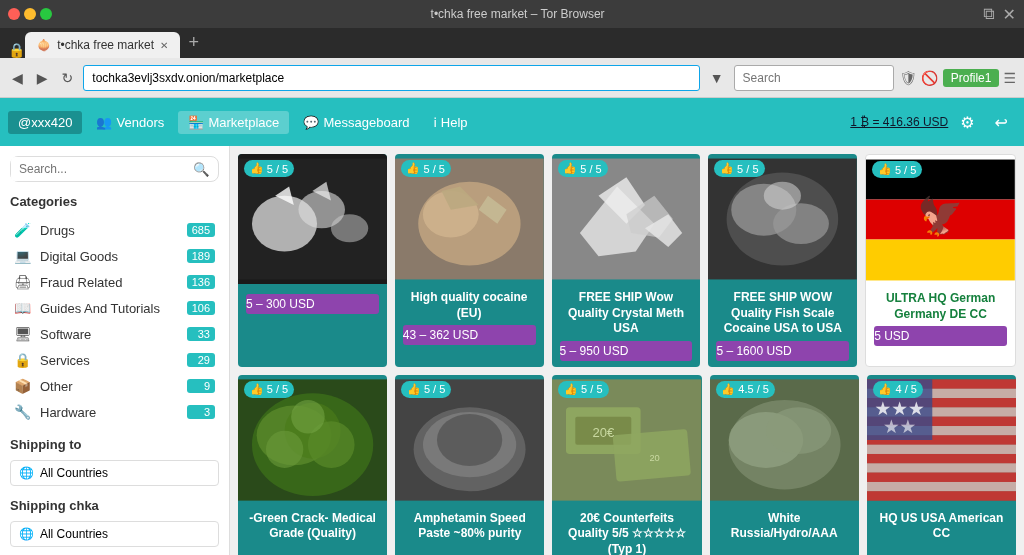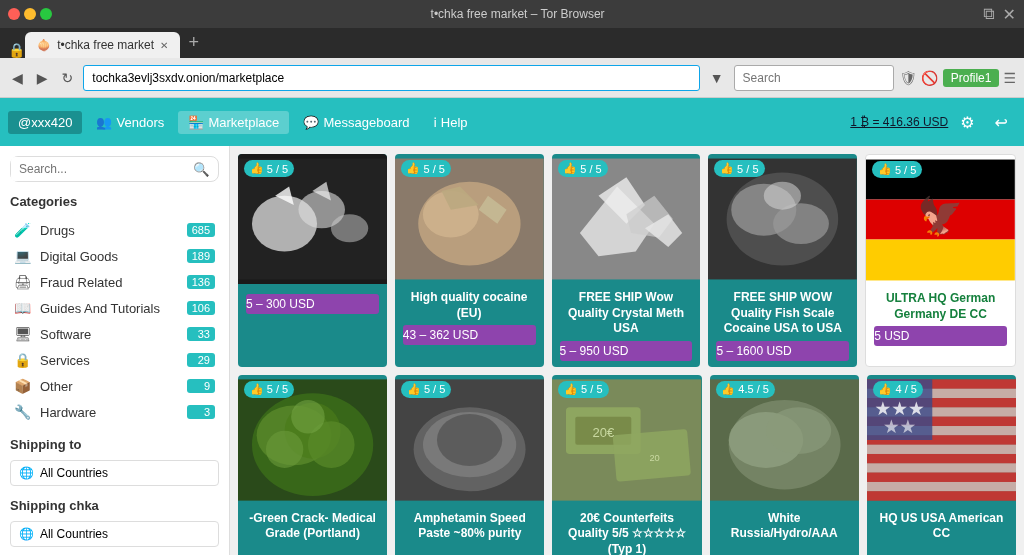--- a/index.html
+++ b/index.html
@@ -324,21 +324,21 @@
             <circle cx="50" cy="75" r="20" fill="#6a9a3a" opacity="0.6"></circle>
             <circle cx="100" cy="70" r="25" fill="#5a8a2a" opacity="0.7"></circle>
             <circle cx="75" cy="40" r="18" fill="#7aaa4a" opacity="0.5"></circle>
           </svg>
           <div class="rating-badge teal" style="position:absolute;top:6px;left:6px;background:#26bfbf;color:white;font-size:11px;padding:2px 6px;border-radius:10px;display:flex;align-items:center;gap:3px;">
             <span>👍</span>
               <span>5 / 5</span>
           </div>
         </div>
         <div class="product-info">
-          <div class="product-title">-Green Crack- Medical Grade (Portland)</div>
+          <div class="product-title">-Green Crack- Medical Grade (Quality)</div>
         </div>
       </div>
 
       <div class="product-card">
         <div class="prod-img" style="position:relative;">
           <svg viewBox="0 0 160 130" xmlns="http://www.w3.org/2000/svg" style="position:absolute;top:0;left:0;width:100%;height:100%;">
             <rect width="160" height="130" fill="#444"></rect>
             <ellipse cx="80" cy="75" rx="60" ry="45" fill="#666" opacity="0.9"></ellipse>
             <ellipse cx="80" cy="70" rx="50" ry="35" fill="#888" opacity="0.6"></ellipse>
             <ellipse cx="80" cy="65" rx="35" ry="28" fill="#555" opacity="0.8"></ellipse>

